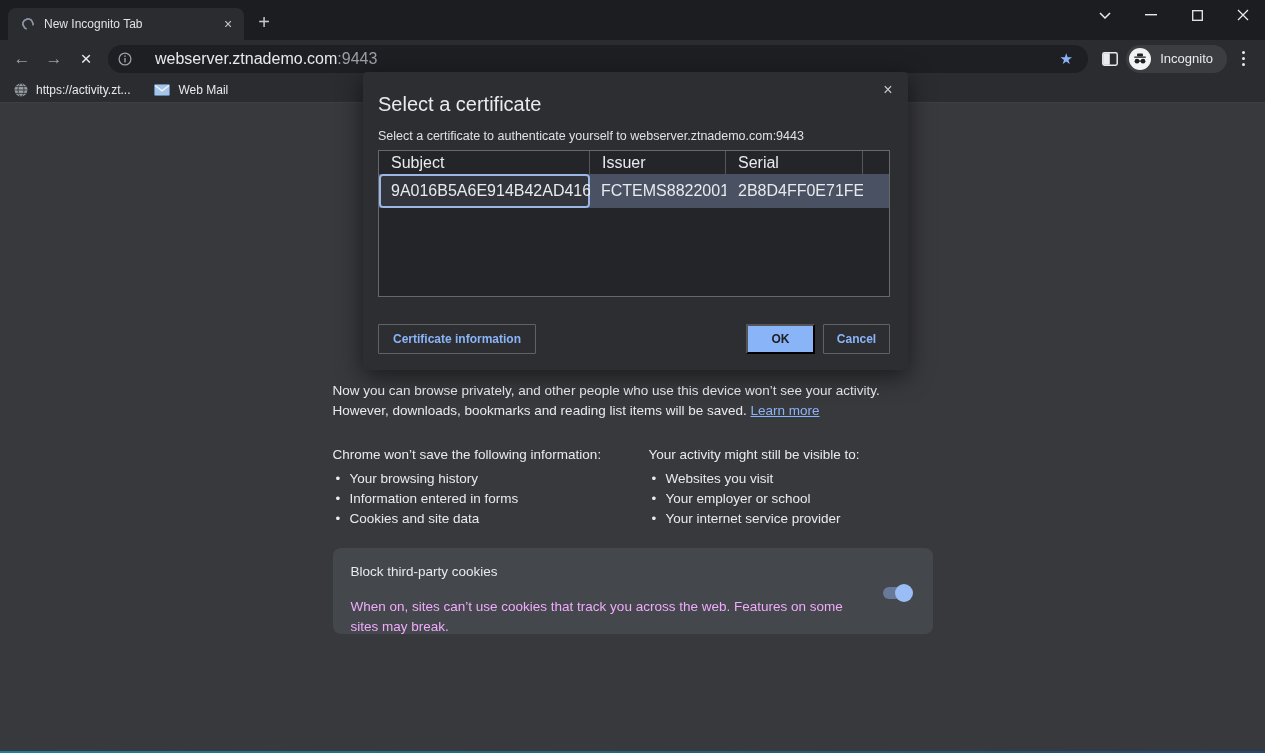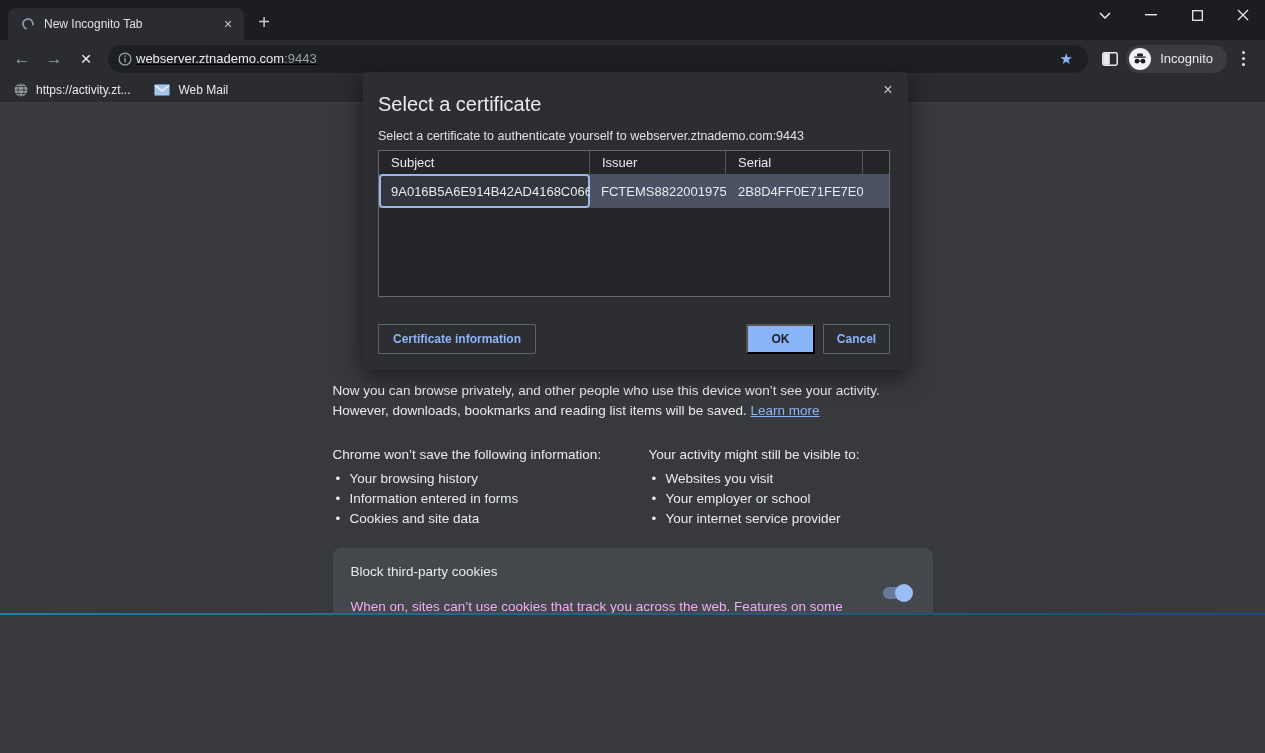--- a/index.html
+++ b/index.html
@@ -11,21 +11,21 @@
     --dialog-bg:#2D2E32;
     --table-bg:#242529;
     --selected-row:#495162;
     --card-bg:#44474C;
     --text-primary:#E8EAED;
     --text-secondary:#9AA0A6;
   }
   *{margin:0;padding:0;box-sizing:border-box;}
   html,body{width:1265px;height:753px;overflow:hidden;}
   body{font-family:"Liberation Sans","DejaVu Sans",sans-serif;background:var(--page-bg);}
-  .window{position:relative;width:1265px;height:615px;background:var(--page-bg);overflow:hidden;}
+  .window{position:relative;width:1265px;height:753px;background:var(--page-bg);overflow:hidden;}
 
   
   .tabstrip{position:relative;height:40px;background:var(--tabstrip-bg);}
   .tab{position:absolute;left:8px;bottom:0;width:236px;height:32px;background:var(--toolbar-bg);
        border-radius:8px 8px 0 0;display:flex;align-items:center;padding:0 8px;}
   .spinner{width:12px;height:12px;margin-left:6px;border:2px solid #8A93A5;border-radius:50%;
            border-bottom-color:transparent;transform:rotate(-30deg);flex:0 0 auto;}
   .tab-title{flex:1;margin-left:10px;font-size:12px;color:#DFE1E5;white-space:nowrap;overflow:hidden;}
   .tab-close{width:16px;height:16px;display:flex;align-items:center;justify-content:center;
              color:#C6C9CE;font-size:14px;border-radius:50%;cursor:pointer;}
@@ -34,21 +34,21 @@
   .win-controls{position:absolute;top:2px;right:6px;display:flex;gap:14px;}
   .win-btn{width:32px;height:26px;display:flex;align-items:center;justify-content:center;cursor:pointer;}
 
   
   .toolbar{height:37px;background:var(--toolbar-bg);display:flex;align-items:center;padding:0 6px;}
   .nav-btn{width:32px;height:32px;display:flex;align-items:center;justify-content:center;border-radius:50%;
            font-size:17px;color:var(--text-secondary);cursor:pointer;flex:0 0 auto;}
   .nav-btn.bright{color:#E8EAED;font-size:19px;}
   .omnibox{flex:1;height:28px;margin:0 6px;background:var(--omnibox-bg);border-radius:14px;
            display:flex;align-items:center;padding:0 10px;}
-  .url-text{margin-left:4px;font-size:13px;white-space:nowrap;text-decoration:underline;}
+  .url-text{margin-left:23px;font-size:16px;white-space:nowrap;}
   .url-host{color:var(--text-primary);}
   .url-port{color:var(--text-secondary);}
   .omnibox-spacer{flex:1;}
   .star-btn{width:24px;height:24px;display:flex;align-items:center;justify-content:center;
             color:var(--accent-blue);font-size:15px;cursor:pointer;}
   .sidepanel-btn{width:32px;height:32px;display:flex;align-items:center;justify-content:center;cursor:pointer;flex:0 0 auto;}
   .incognito-pill{height:28px;background:#3C3D41;border-radius:14px;display:flex;align-items:center;
                   gap:9px;padding:0 14px 0 3px;flex:0 0 auto;}
   .incog-circle{width:22px;height:22px;border-radius:50%;background:#F1F3F4;display:flex;
                 align-items:center;justify-content:center;}
@@ -86,21 +86,21 @@
   .toggle.on .thumb{left:auto;right:-2px;background:#9BBDF5;}
 
   
   .dialog{position:absolute;left:363px;top:72px;width:545px;height:298px;background:var(--dialog-bg);
           border-radius:4px;box-shadow:0 6px 24px rgba(0,0,0,.55);z-index:20;}
   .dialog-close{position:absolute;top:8px;right:10px;width:20px;height:20px;display:flex;align-items:center;
                 justify-content:center;color:#C6C9CE;font-size:16px;cursor:pointer;}
   .dialog-title{margin:21px 18px 0 15px;font-size:20px;color:var(--text-primary);}
   .dialog-subtitle{margin:13px 18px 0 15px;font-size:12.5px;color:#DFE1E5;}
   .cert-table{position:absolute;left:15px;top:78px;width:512px;height:147px;background:var(--table-bg);
-              border:1px solid #66686D;font-size:13px;color:var(--text-primary);}
+              border:1px solid #66686D;font-size:16px;color:var(--text-primary);}
   .thead{display:flex;height:23px;align-items:center;}
   .th{height:100%;display:flex;align-items:center;padding-left:12px;border-right:1px solid #55575C;}
   .th:nth-child(1){width:211px;}
   .th:nth-child(2){width:136px;}
   .th:nth-child(3){width:137px;}
   .trow{display:flex;height:34px;background:var(--selected-row);cursor:pointer;}
   .td{display:flex;align-items:center;padding-left:12px;overflow:hidden;white-space:nowrap;}
   .td.subject{width:211px;background:#32353B;box-shadow:inset 0 0 0 2px #9CB6E6;border-radius:4px;}
   .td.issuer{width:136px;padding-left:11px;}
   .td.serial{width:137px;}

